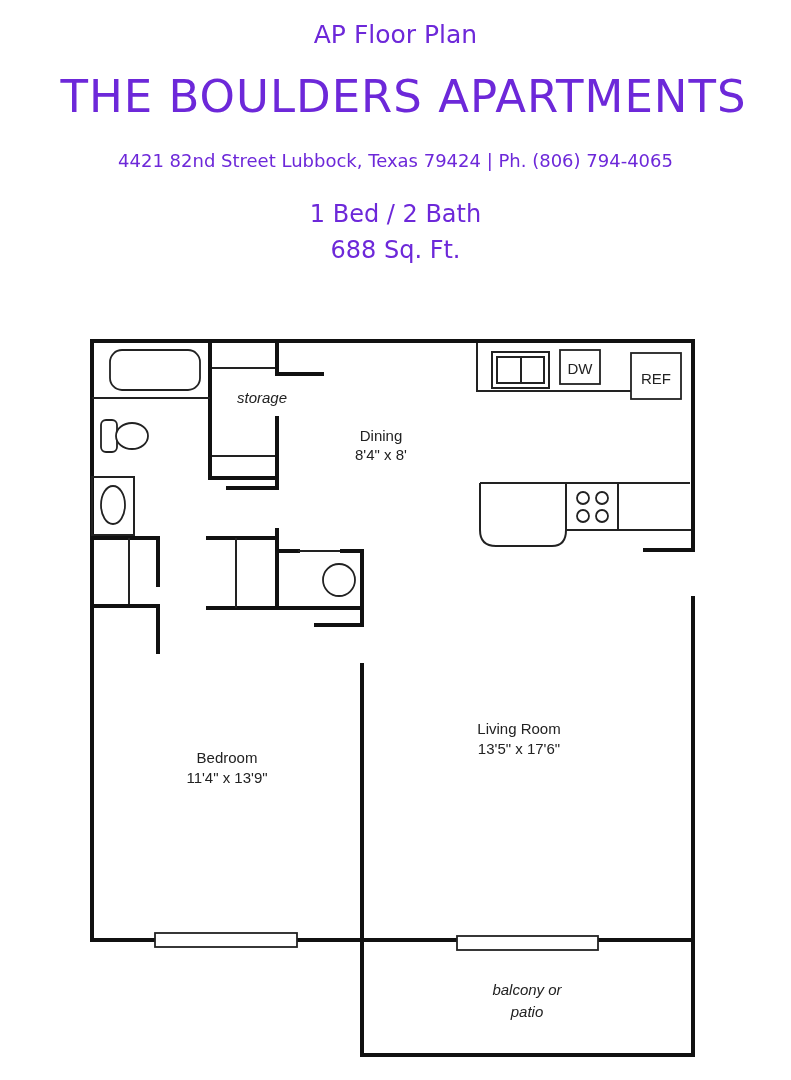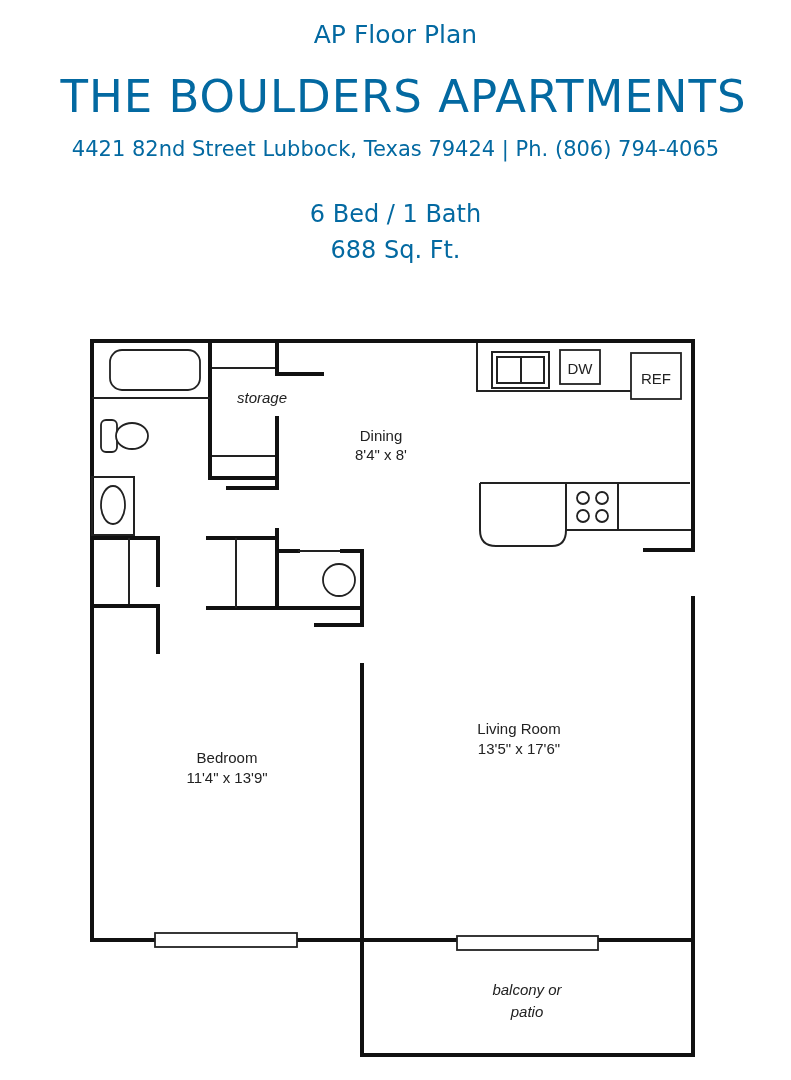--- a/index.html
+++ b/index.html
@@ -1,36 +1,36 @@
 <!DOCTYPE html>
 <html><head>
   <meta charset="utf-8">
   <style>
     html, body { margin: 0; padding: 0; background: #ffffff; }
     body { width: 791px; height: 1080px; position: relative; overflow: hidden; color: #1a1a1a; }
-    .hdr { position: absolute; left: 0; width: 791px; text-align: center; font-family: "DejaVu Sans", sans-serif; color: #0369a1; }
+    .hdr { position: absolute; left: 0; width: 791px; text-align: center; font-family: "DejaVu Sans", sans-serif; color: #6d28d9; }
     #subtitle { top: 20px; font-size: 25px; }
     #title { top: 70px; font-size: 45px; letter-spacing: 1px; font-weight: normal; padding-left: 8px; }
-    #address { top: 137px; font-size: 21px; }
+    #address { top: 150px; font-size: 18px; }
     #units { top: 200px; font-size: 24px; }
     #sqft { top: 236px; font-size: 24px; }
     svg { position: absolute; left: 0; top: 0; }
     .lbl { font-family: "Liberation Sans", sans-serif; font-size: 15px; fill: #222; }
     .it { font-style: italic; }
     .w { stroke: #111; stroke-width: 4; fill: none; stroke-linecap: square; }
     .t { stroke: #222; stroke-width: 2; fill: none; }
     .fx { stroke: #222; stroke-width: 1.8; fill: #fff; }
   </style>
 </head>
 <body>
 
 <div class="hdr" id="subtitle">AP Floor Plan</div>
 <div class="hdr" id="title">THE BOULDERS APARTMENTS</div>
 <div class="hdr" id="address">4421 82nd Street Lubbock, Texas 79424 | Ph. (806) 794-4065</div>
-<div class="hdr" id="units">6 Bed / 1 Bath</div>
+<div class="hdr" id="units">1 Bed / 2 Bath</div>
 <div class="hdr" id="sqft">688 Sq. Ft.</div>
 
 <svg width="791" height="1080">
 
   <g>
     <path class="w" d="M92 341 L693 341 L693 550"></path>
     <path class="w" d="M693 598 L693 942"></path>
     <path class="w" d="M92 341 L92 940 L155 940"></path>
     <path class="w" d="M297 940 L457 940"></path>
     <path class="w" d="M598 940 L693 940"></path>

